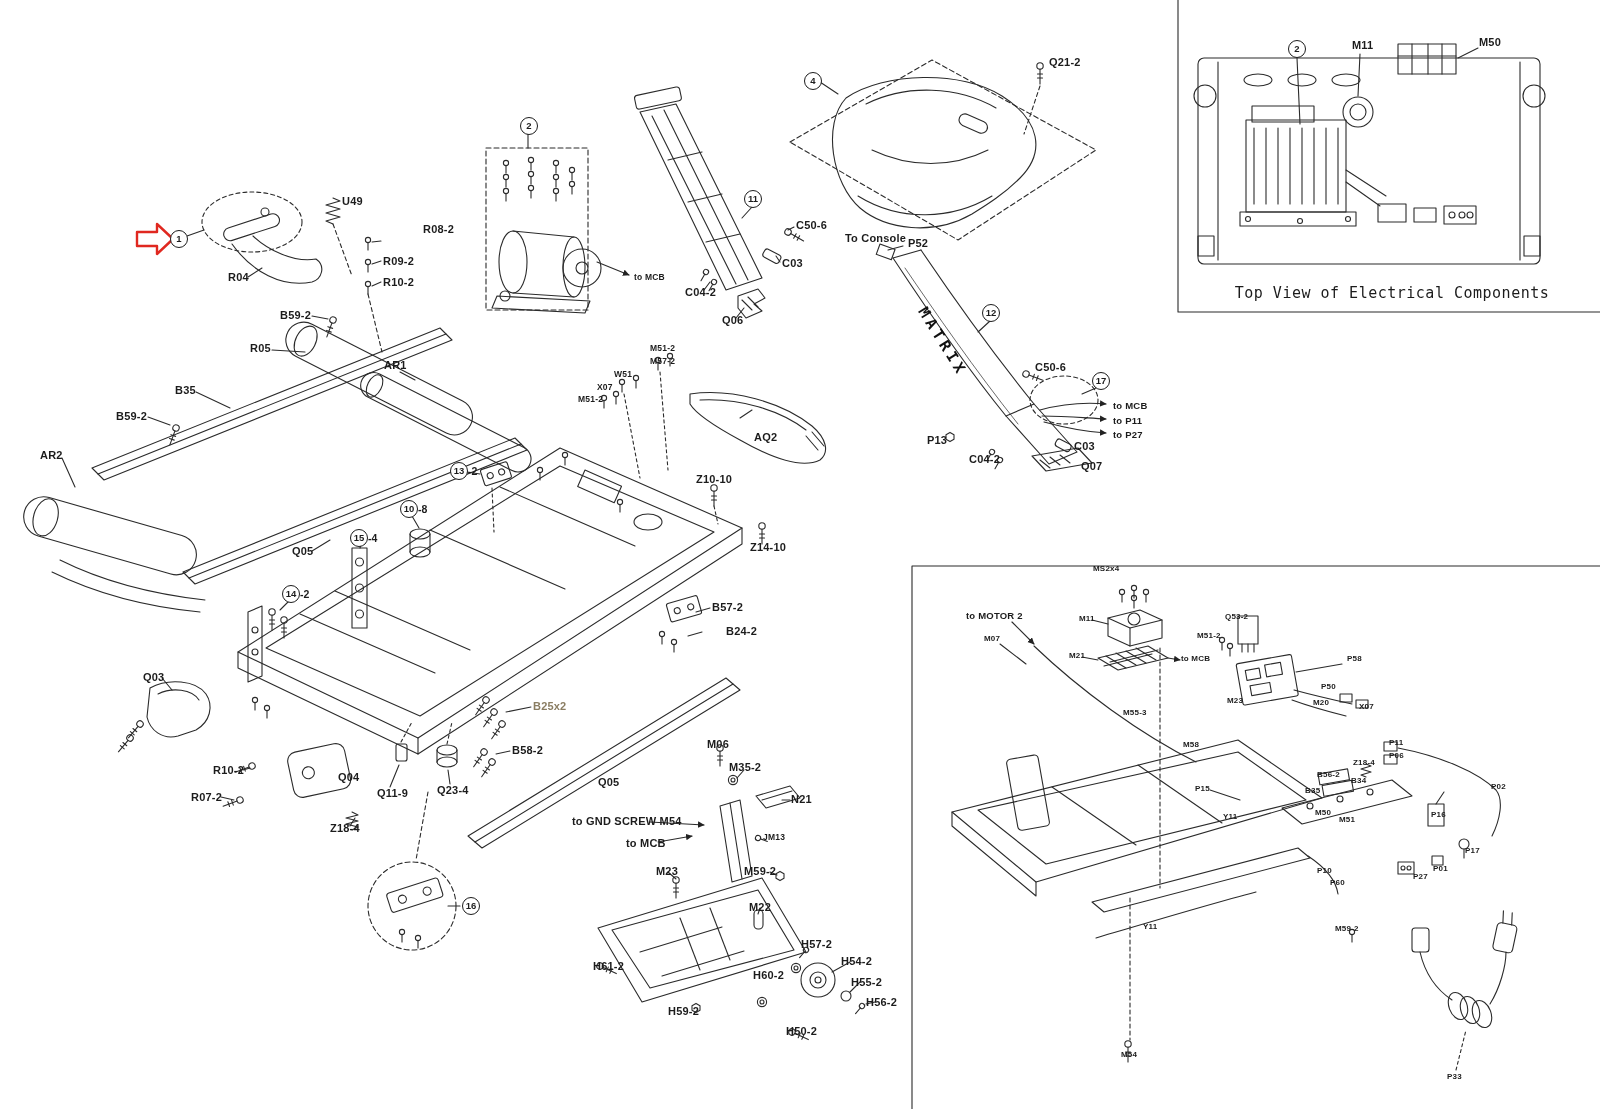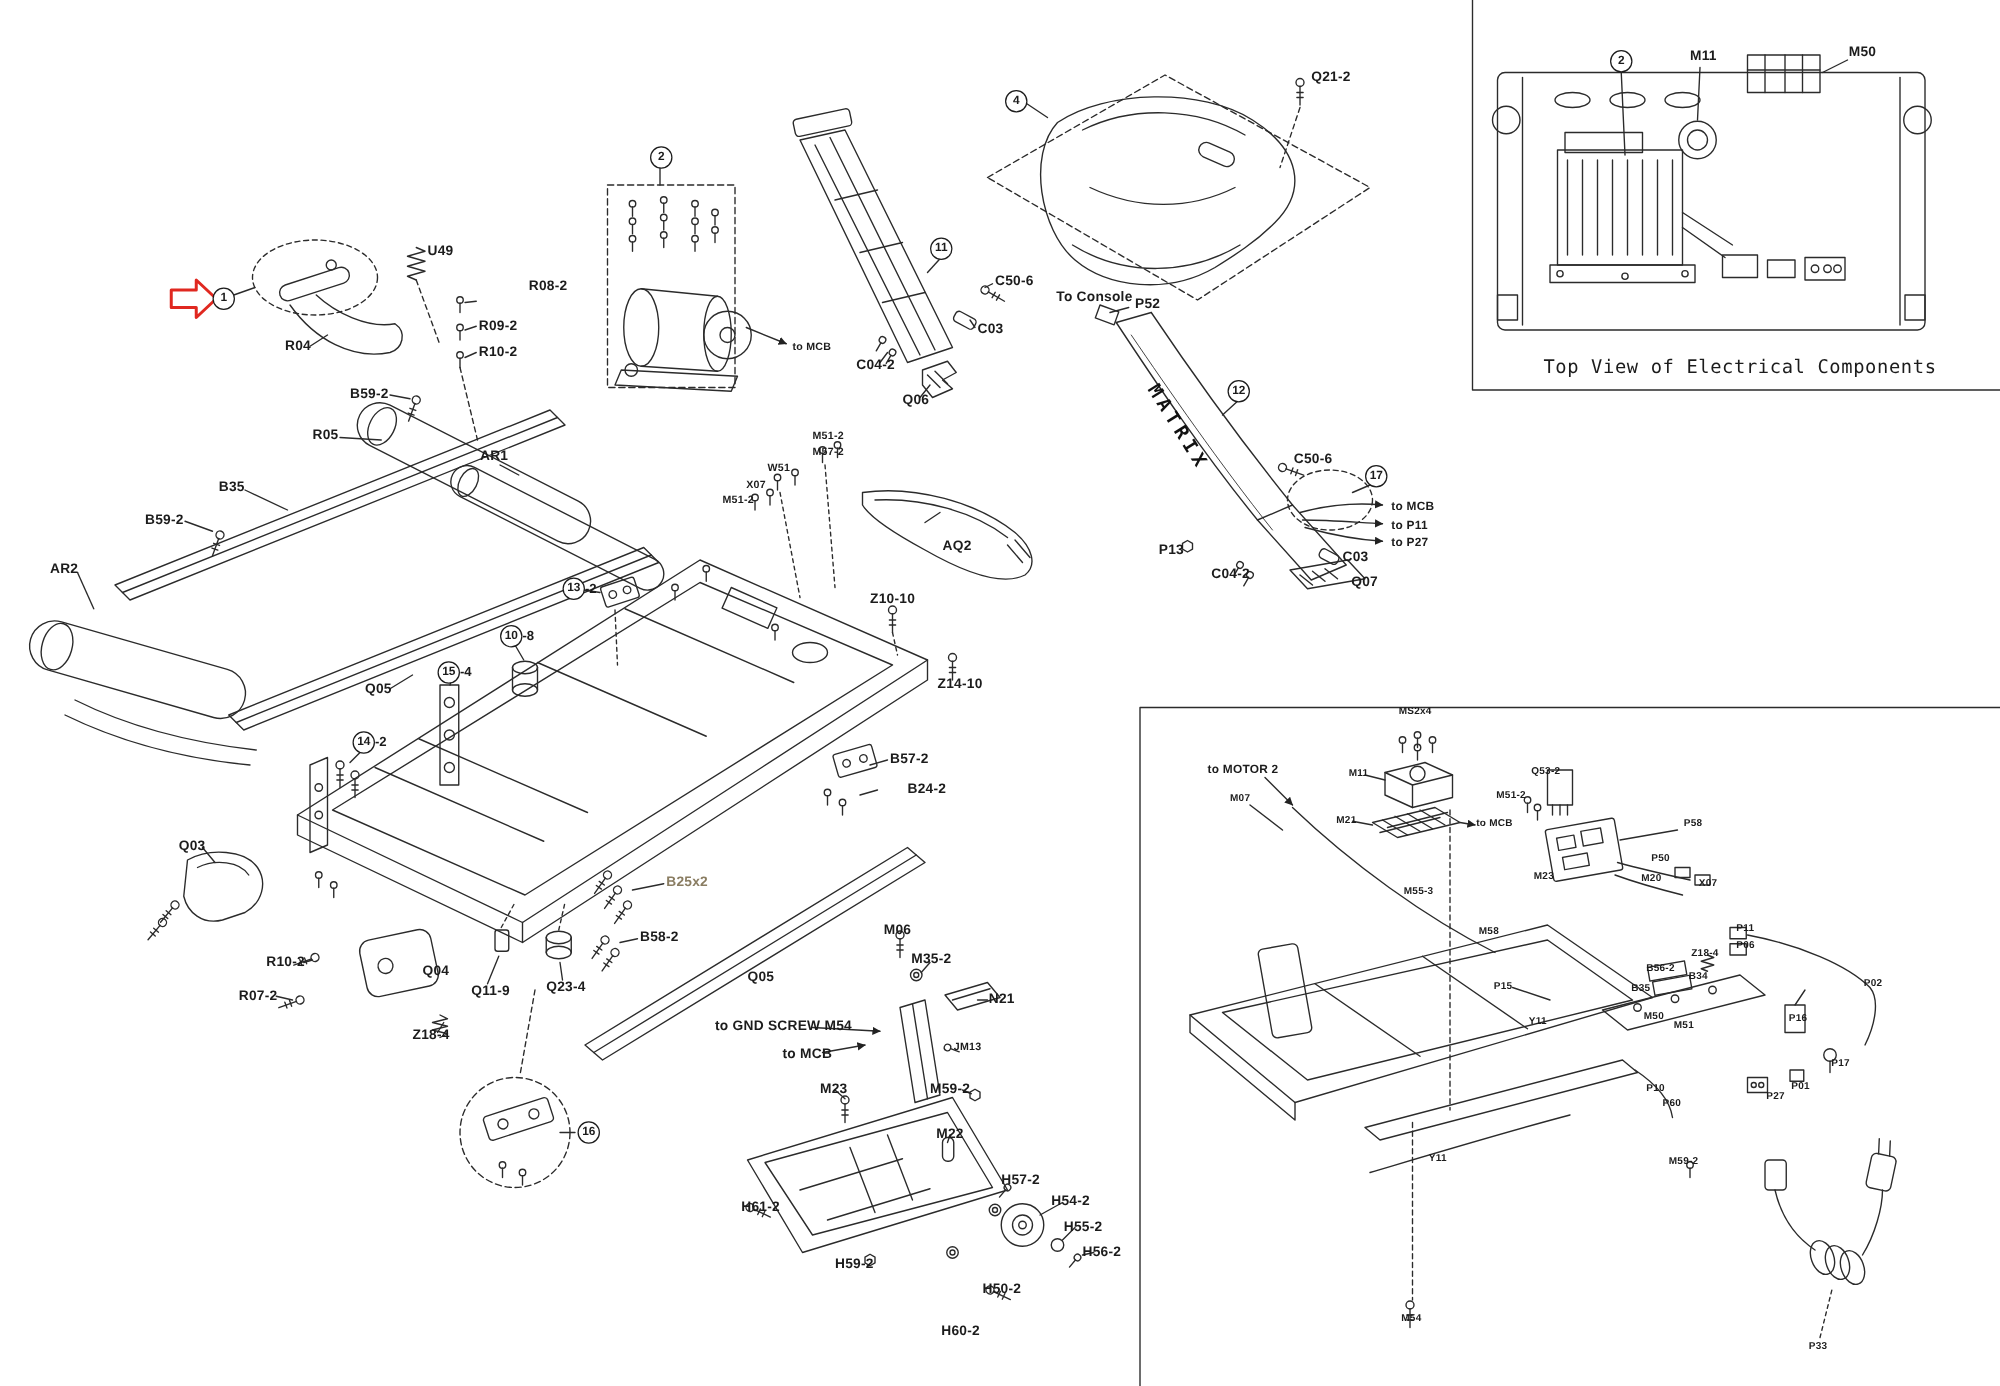--- a/index.html
+++ b/index.html
@@ -549,27 +549,27 @@
       <span class="lbl xs" style="left: 763px; top: 833px;">JM13</span>
       <span class="lbl" style="left: 744px; top: 866px;">M59-2</span>
       <span class="lbl" style="left: 656px; top: 866px;">M23</span>
       <span class="lbl" style="left: 749px; top: 902px;">M22</span>
       <span class="lbl" style="left: 801px; top: 939px;">H57-2</span>
       <span class="lbl" style="left: 841px; top: 956px;">H54-2</span>
       <span class="lbl" style="left: 851px; top: 977px;">H55-2</span>
       <span class="lbl" style="left: 866px; top: 997px;">H56-2</span>
       <span class="lbl" style="left: 593px; top: 961px;">H61-2</span>
       <span class="lbl" style="left: 668px; top: 1006px;">H59-2</span>
-      <span class="lbl" style="left: 753px; top: 1060px;">H60-2</span>
+      <span class="lbl" style="left: 753px; top: 970px;">H60-2</span>
       <span class="lbl" style="left: 786px; top: 1026px;">H50-2</span>
       <span class="lbl" style="left: 1352px; top: 40px;">M11</span>
       <span class="lbl" style="left: 1479px; top: 37px;">M50</span>
       <span class="lbl s2" style="left: 966px; top: 611px;">to MOTOR 2</span>
       <span class="lbl s" style="left: 984px; top: 635px;">M07</span>
-      <span class="lbl s" style="left: 1119px; top: 565px;">MS2x4</span>
+      <span class="lbl s" style="left: 1093px; top: 565px;">MS2x4</span>
       <span class="lbl s" style="left: 1079px; top: 615px;">M11</span>
       <span class="lbl s" style="left: 1069px; top: 652px;">M21</span>
       <span class="lbl s" style="left: 1181px; top: 655px;">to MCB</span>
       <span class="lbl s" style="left: 1197px; top: 632px;">M51-2</span>
       <span class="lbl s" style="left: 1225px; top: 613px;">Q53-2</span>
       <span class="lbl s" style="left: 1347px; top: 655px;">P58</span>
       <span class="lbl s" style="left: 1321px; top: 683px;">P50</span>
       <span class="lbl s" style="left: 1313px; top: 699px;">M20</span>
       <span class="lbl s" style="left: 1359px; top: 703px;">X07</span>
       <span class="lbl s" style="left: 1227px; top: 697px;">M23</span>

